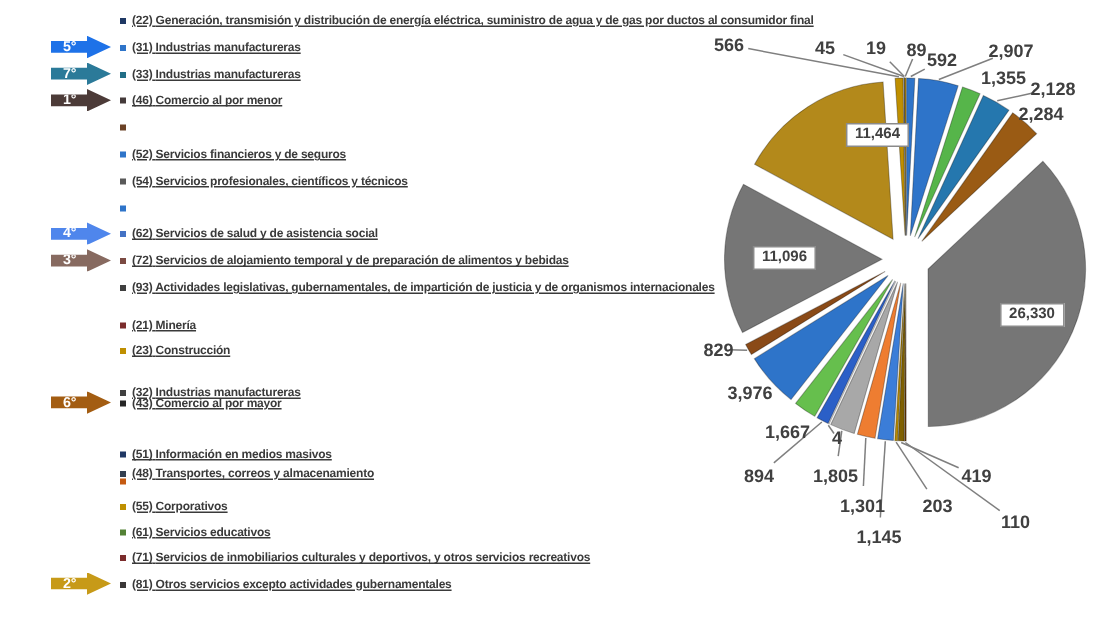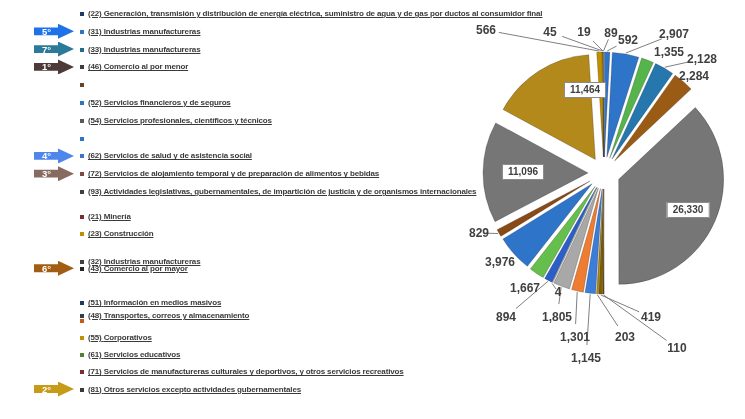--- a/index.html
+++ b/index.html
@@ -106,21 +106,21 @@
       <div class="legend-row" style="top: 331.75px;">
         <span class="legend-bullet" style="background: rgb(191, 144, 0);"></span>
         <span class="legend-label"><span>(55)</span> <span>Corporativos</span></span>
       </div>
       <div class="legend-row" style="top: 349px;">
         <span class="legend-bullet" style="background: rgb(83, 129, 53);"></span>
         <span class="legend-label"><span>(61)</span> <span>Servicios educativos</span></span>
       </div>
       <div class="legend-row" style="top: 366.25px;">
         <span class="legend-bullet" style="background: rgb(123, 44, 44);"></span>
-        <span class="legend-label"><span>(71)</span> <span>Servicios de manufactureras culturales y deportivos, y otros servicios recreativos</span></span>
+        <span class="legend-label"><span>(71)</span> <span>Servicios de inmobiliarios culturales y deportivos, y otros servicios recreativos</span></span>
       </div>
       <div class="legend-row" style="top: 383.5px;">
         <span class="rank-arrow" style="background: rgb(199, 154, 24);">2°</span>
         <span class="legend-bullet" style="background: rgb(59, 56, 56);"></span>
         <span class="legend-label"><span>(81)</span> <span>Otros servicios excepto actividades gubernamentales</span></span>
       </div>
     </div>
   <svg id="pie-svg" width="745" height="419">
       <path d="M 604.42 157.01 L 604.42 52.01 A 105 105 0 0 1 609.90 52.15 Z" fill="#2E74C9" stroke="rgba(0,0,0,0.30)" stroke-width="0.7"></path>
       <path d="M 606.87 157.26 L 612.35 52.40 A 105 105 0 0 1 638.77 57.22 Z" fill="#2E74C9" stroke="rgba(0,0,0,0.30)" stroke-width="0.7"></path>

